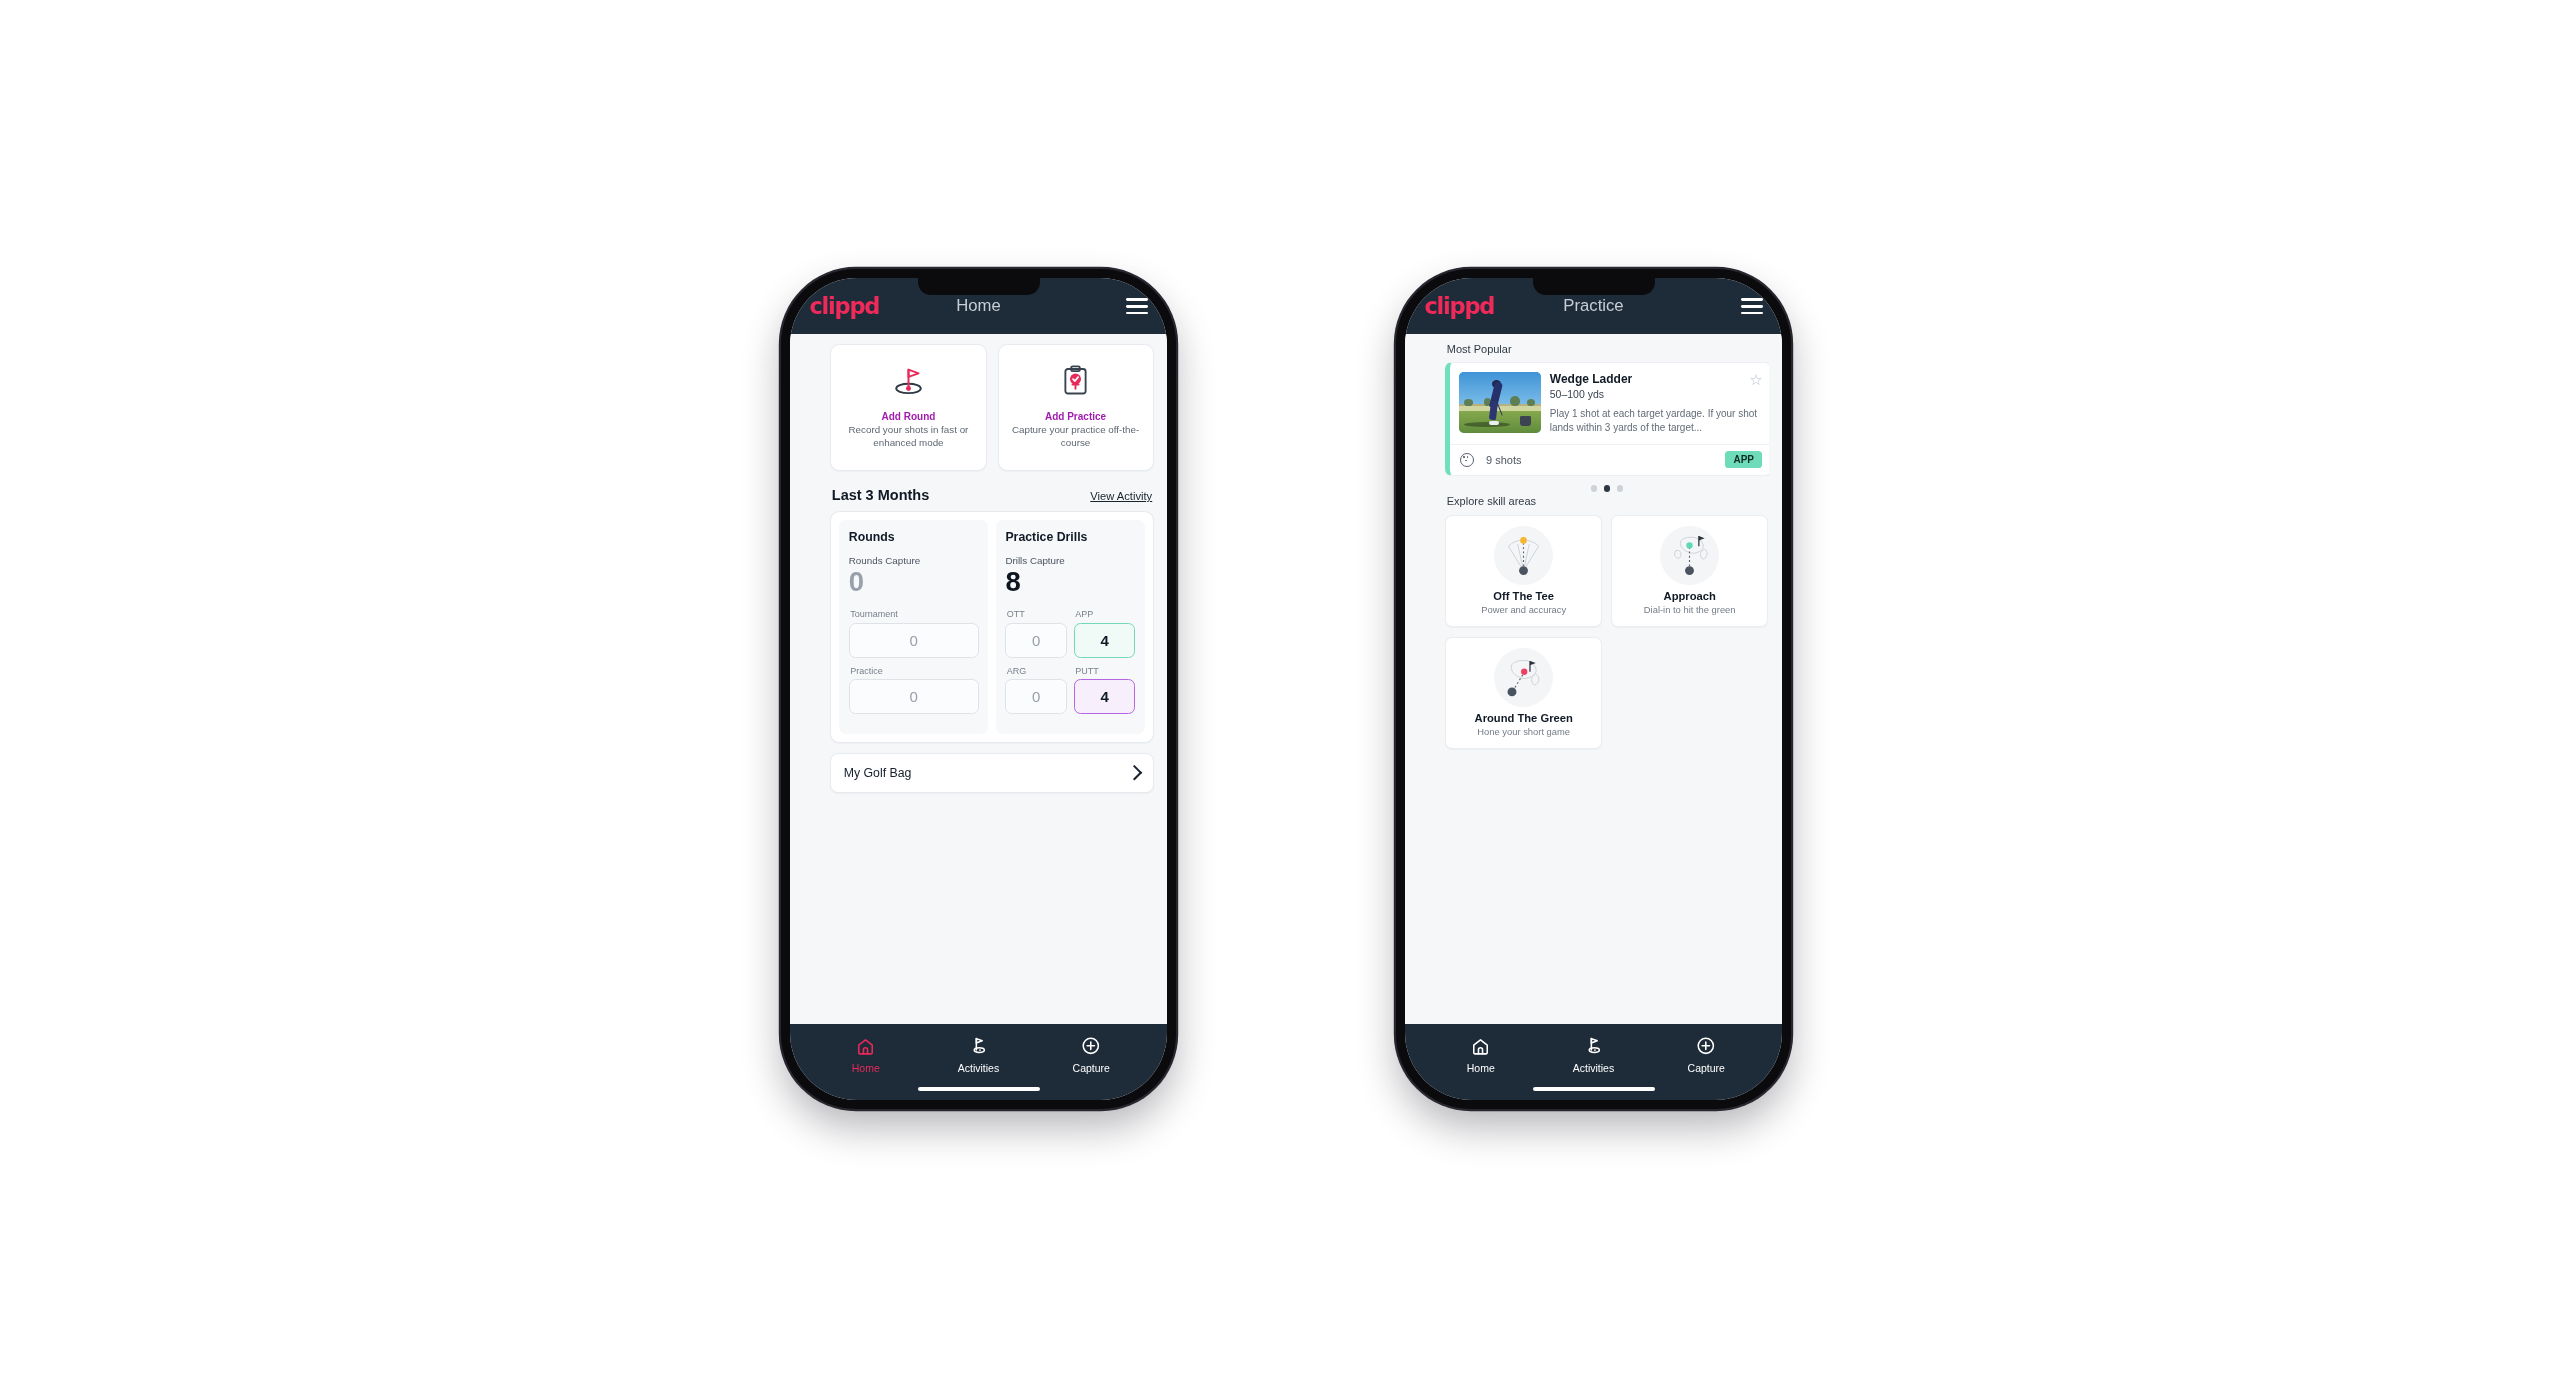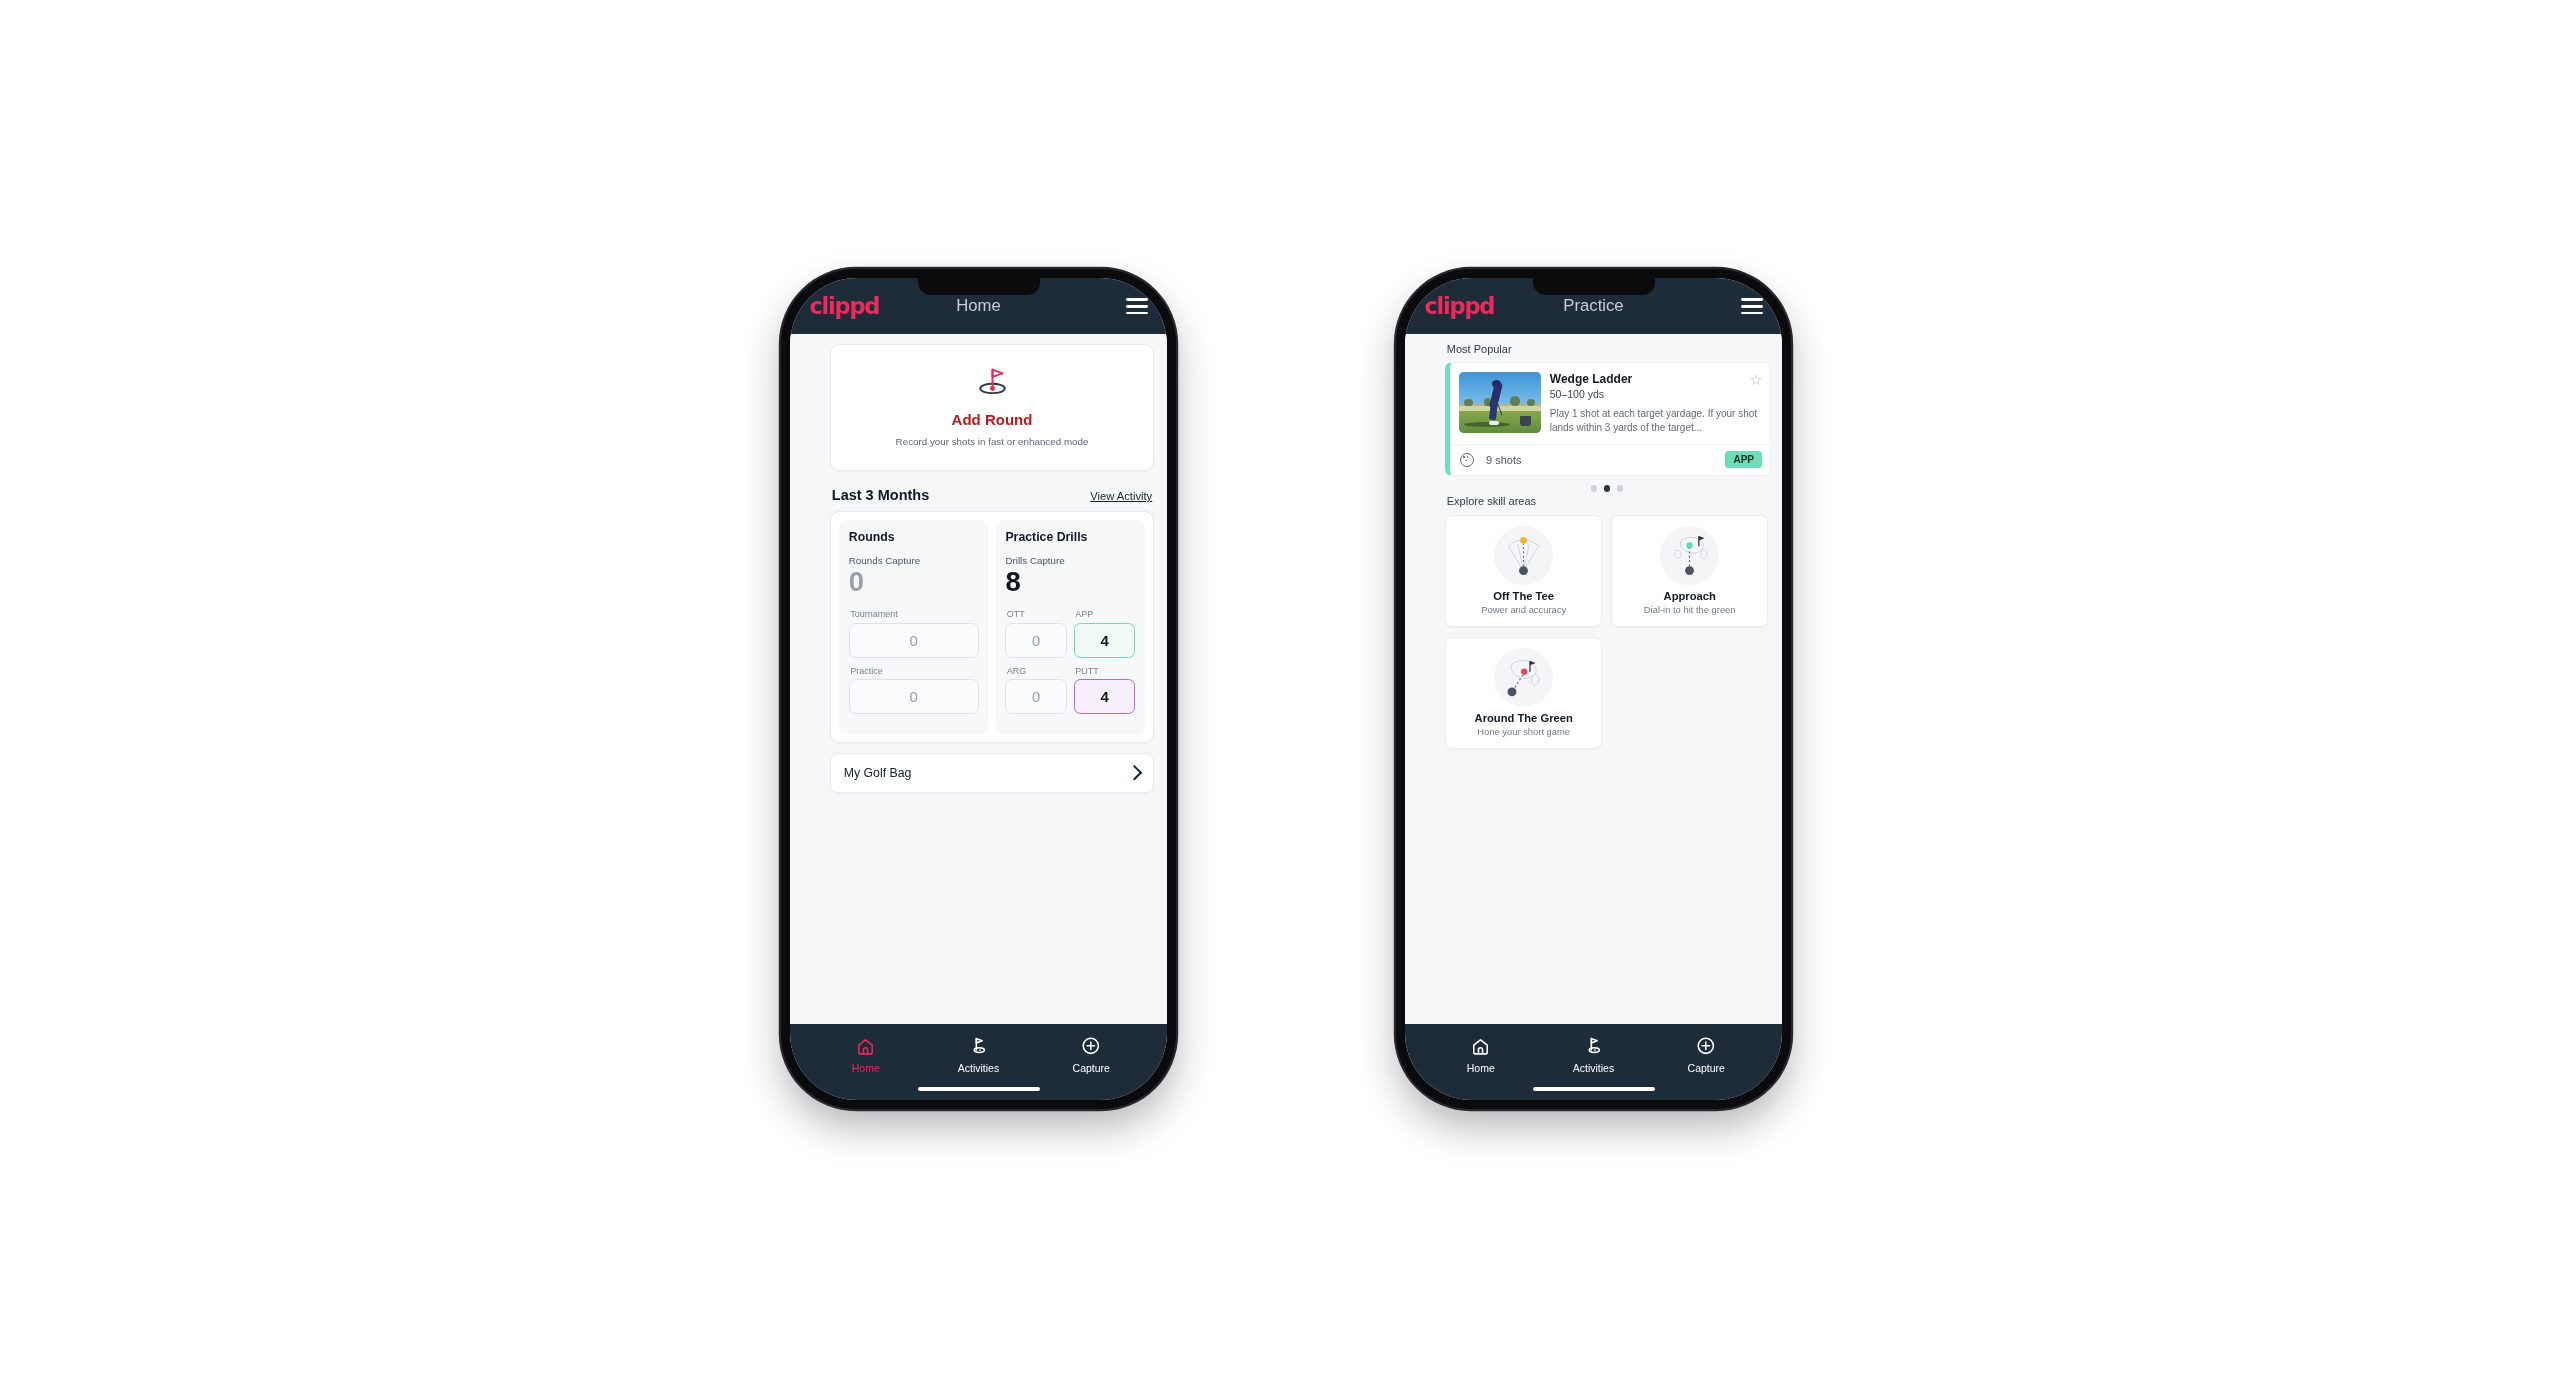--- a/index.html
+++ b/index.html
@@ -50,21 +50,21 @@
   
   .home-body{padding:10px 13px 0;box-sizing:border-box;}
   .quick-row{display:flex;gap:11px;}
   .quick-card{
     flex:1;background:#ffffff;border:0.7px solid #e7eaee;border-radius:9.4px;
     padding:13px 7.2px 11.6px;box-sizing:border-box;text-align:center;
     box-shadow:0 0.7px 1.4px rgba(16,24,40,.04);
     min-height:127px;display:flex;flex-direction:column;align-items:center;
   }
   .quick-icon{height:45px;display:flex;align-items:center;justify-content:center;margin-bottom:7.2px;}
-  .quick-title{font-size:15px;font-weight:700;color:#b91c1c;margin-bottom:7px;}
+  .quick-title{font-size:10px;font-weight:700;color:#a21caf;margin-bottom:1px;}
   .quick-sub{font-size:9.8px;line-height:1.33;color:#5e6772;}
 
   .l3m-row{display:flex;align-items:baseline;justify-content:space-between;margin:16px 1.4px 8px;}
   .l3m-title{font-size:14.5px;font-weight:700;color:#0f1924;}
   .view-activity{font-size:11.2px;color:#17242f;text-decoration:underline;}
 
   .stats-card{
     background:#ffffff;border:0.7px solid #e7eaee;border-radius:9.4px;padding:8px;
     display:flex;gap:8px;box-sizing:border-box;box-shadow:0 0.7px 1.4px rgba(16,24,40,.04);
   }
@@ -205,20 +205,34 @@
                 <ellipse cx="27" cy="38" rx="17" ry="6.5" fill="none" stroke="#2f3945" stroke-width="2.6"></ellipse>
                 <line x1="27" y1="12" x2="27" y2="38" stroke="#e8295a" stroke-width="2.8" stroke-linecap="round"></line>
                 <path d="M27 12 L41 17 L27 22 Z" fill="none" stroke="#e8295a" stroke-width="2.6" stroke-linejoin="round"></path>
                 <circle cx="27" cy="38" r="3.4" fill="#e8295a"></circle>
               </svg>
             </div>
             <div class="quick-title">Add Round</div>
             <div class="quick-sub">Record your shots in fast or enhanced mode</div>
           </div>
 
+          <div class="quick-card">
+            <div class="quick-icon">
+              <svg width="39" height="39" viewBox="0 0 54 54">
+                <rect x="13" y="11" width="28" height="34" rx="3.5" fill="none" stroke="#39424e" stroke-width="2.6"></rect>
+                <rect x="21" y="7.5" width="12" height="6.5" rx="2.2" fill="none" stroke="#39424e" stroke-width="2.6"></rect>
+                <circle cx="27" cy="25" r="7.6" fill="#e8295a"></circle>
+                <path d="M23.6 25.2 L26.2 27.7 L30.6 22.4" fill="none" stroke="#fff" stroke-width="2.4" stroke-linecap="round" stroke-linejoin="round"></path>
+                <line x1="27" y1="32.4" x2="27" y2="38.5" stroke="#e8295a" stroke-width="2.6" stroke-linecap="round"></line>
+                <line x1="22.8" y1="32.6" x2="31.2" y2="32.6" stroke="#e8295a" stroke-width="2.6" stroke-linecap="round"></line>
+              </svg>
+            </div>
+            <div class="quick-title">Add Practice</div>
+            <div class="quick-sub">Capture your practice off-the-course</div>
+          </div>
         </div>
 
         <div class="l3m-row">
           <div class="l3m-title">Last 3 Months</div>
           <a class="view-activity" href="#">View Activity</a>
         </div>
 
         <div class="stats-card">
 
           <div class="stats-col">

